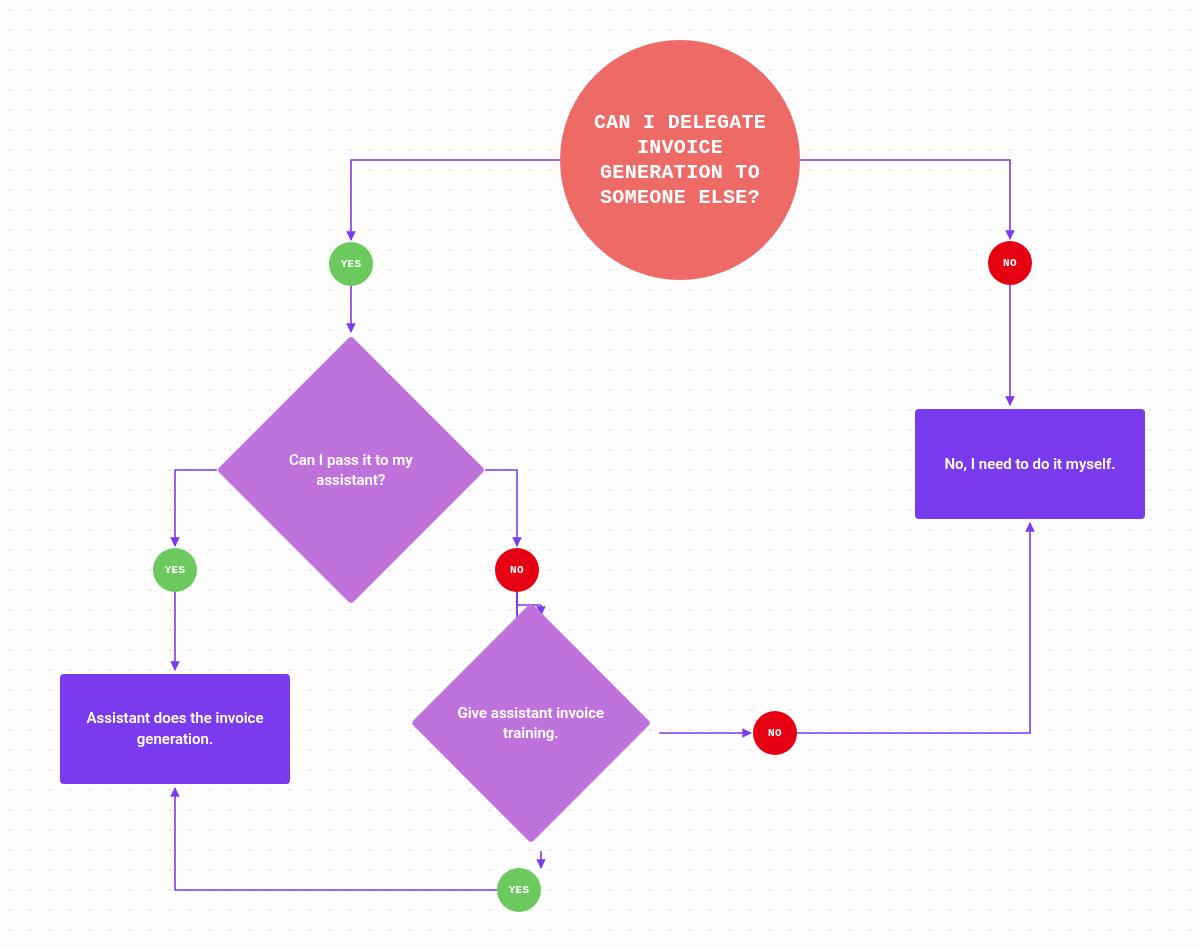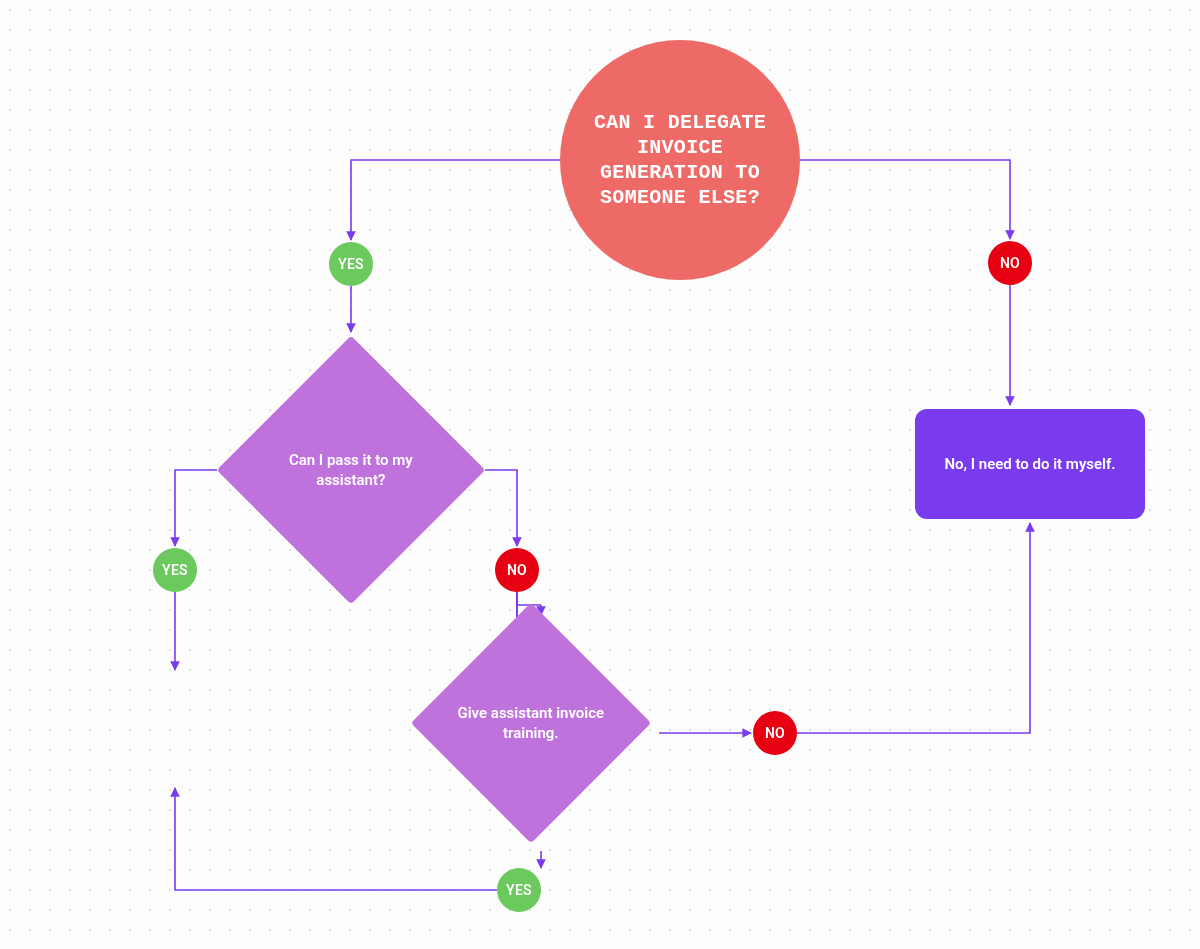--- a/index.html
+++ b/index.html
@@ -45,22 +45,23 @@
     text-transform: uppercase;
     padding: 20px;
     font-family: Liberation Mono, monospace;
     font-stretch: condensed;
     font-weight: 800;
   }
   
   .small-circle {
     width: 44px; height: 44px;
     border-radius: 50%;
-    font-size: 14px;
+    font-size: 11px;
     letter-spacing: 0.3px;
+    font-family: Liberation Mono, monospace;
   }
   .yes { background: #6bc95d; }
   .no  { background: #e60012; }
   
   .diamond {
     width: 190px; height: 190px;
     background: #c072dc;
     transform: rotate(45deg);
     border-radius: 4px;
     box-shadow: 0 0 0 0 transparent;
@@ -69,21 +70,21 @@
     display: block;
     width: 170px;
     transform: rotate(-45deg);
     font-size: 15px;
     line-height: 1.35;
   }
   
   .box {
     width: 230px; height: 110px;
     background: #7a3aee;
-    border-radius: 12px;
+    border-radius: 4px;
     font-size: 15px;
     line-height: 1.4;
     padding: 10px 18px;
   }
 </style>
 </head>
 <body>
 
 <div class="canvas">
 
@@ -159,18 +160,21 @@
   </div>
 
   <div class="node small-circle no" style="left:753px; top:711px;">
     <span>NO</span>
   </div>
 
   <div class="node small-circle yes" style="left:497px; top:868px;">
     <span>YES</span>
   </div>
 
+  <div class="node box" style="left:60px; top:674px;">
+    <span>Assistant does the invoice generation.</span>
+  </div>
 
   <div class="node box" style="left:915px; top:409px;">
     <span>No, I need to do it myself.</span>
   </div>
 
 </div>
 
 </body></html>

